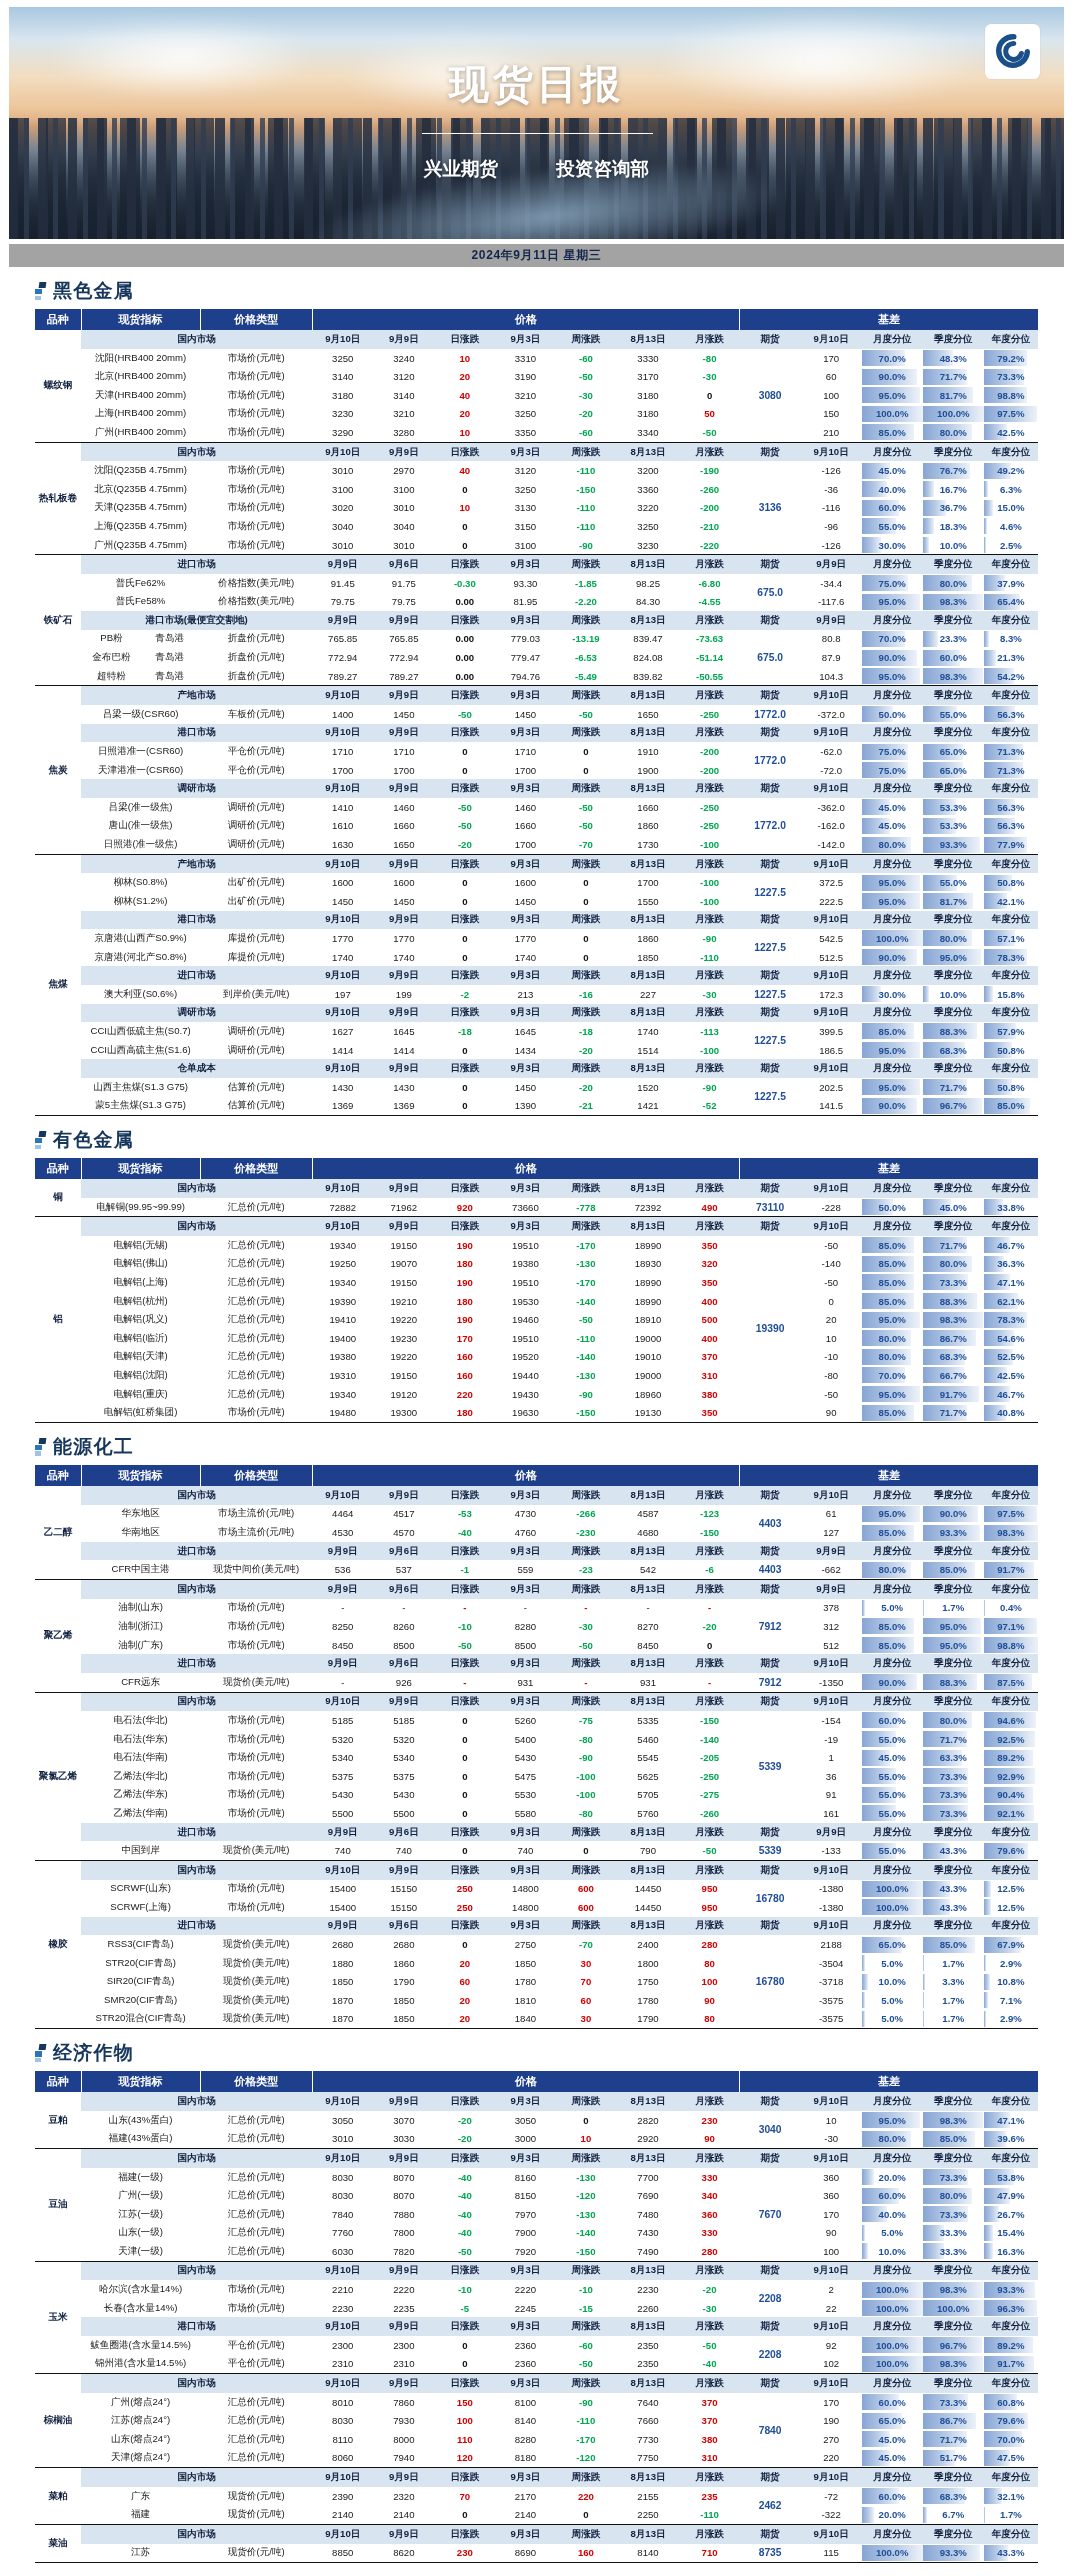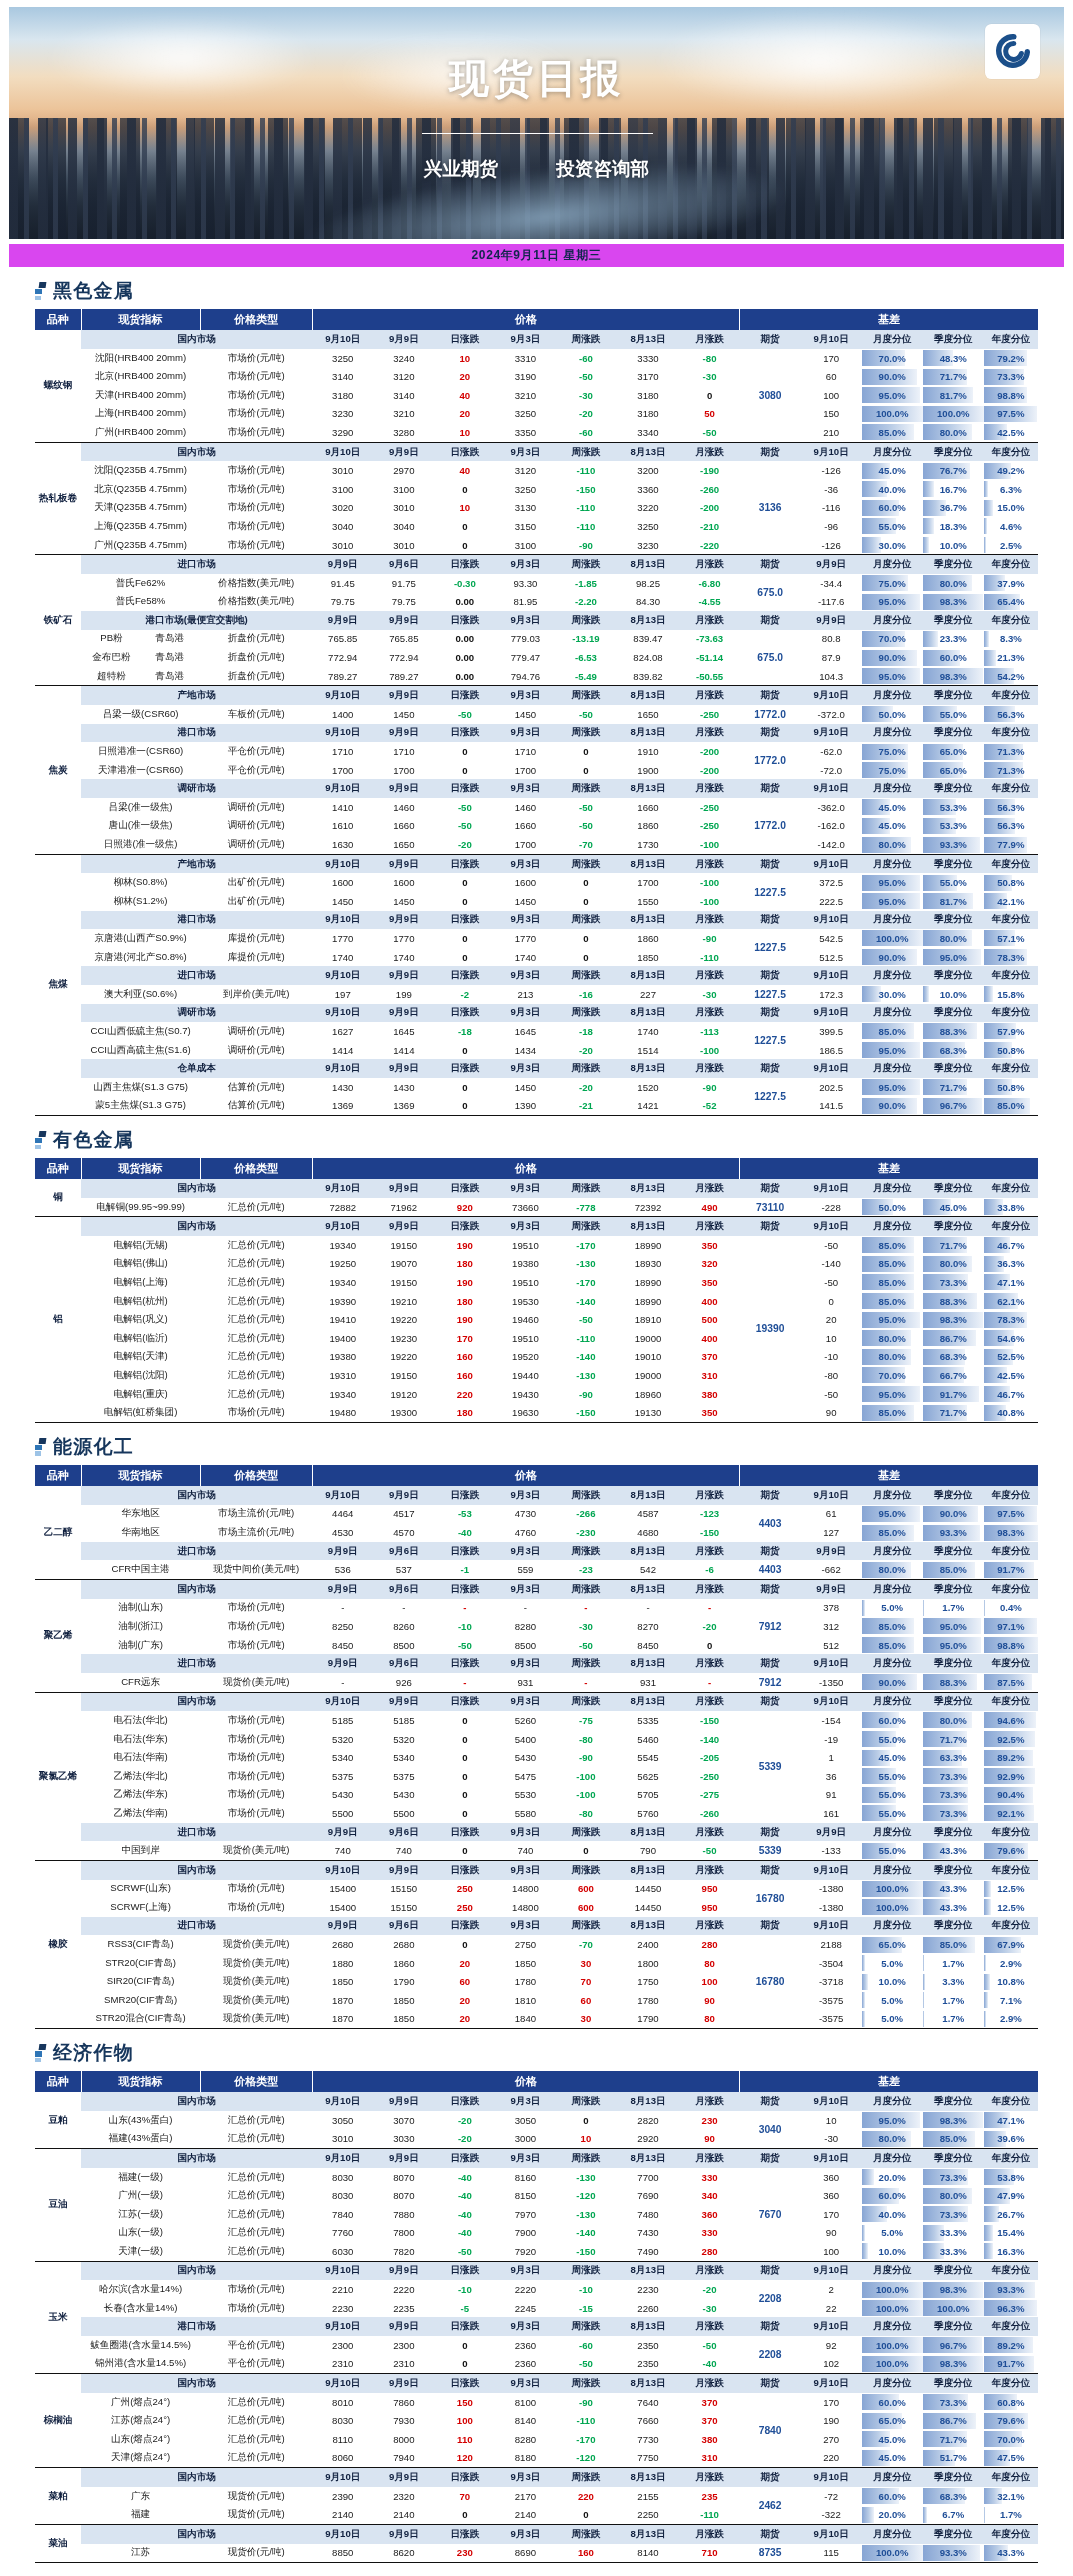--- a/index.html
+++ b/index.html
@@ -13,30 +13,30 @@
   .c1{width:269px;height:77px;left:38px;top:13px;}
   .c2{width:333px;height:96px;right:77px;top:6.4px;}
   .c3{width:231px;height:71px;left:333px;top:32px;opacity:.8;}
   .city{position:absolute;left:0;right:0;bottom:0;height:52%;
     background:
       repeating-linear-gradient(90deg, rgba(35,45,62,.85) 0 9px, rgba(35,45,62,0) 9px 14.7px, rgba(48,60,80,.8) 14.7px 20px, rgba(48,60,80,0) 20px 29.5px),
       repeating-linear-gradient(90deg, rgba(24,33,48,.7) 0 20.5px, rgba(24,33,48,0) 20.5px 37px),
       linear-gradient(180deg, rgba(30,40,55,0) 0%, rgba(30,40,55,.35) 35%, rgba(22,30,42,.95) 100%);}
   .river{position:absolute;left:28%;bottom:-26px;width:46%;height:96px;border-radius:50%;
     transform:rotate(-6deg);background:radial-gradient(closest-side,rgba(140,170,195,.85),rgba(140,170,195,0));filter:blur(3.8px);}
-  .banner h1{position:absolute;top:44px;left:0;right:0;margin:0;text-align:center;
+  .banner h1{position:absolute;top:50px;left:0;right:0;margin:0;text-align:center;
     color:#fff;font-size:40px;letter-spacing:3.8px;font-weight:700;text-shadow:0 1.3px 5.1px rgba(0,0,0,.35);}
   .rule{position:absolute;top:126px;left:50%;width:231px;height:1.3px;margin-left:-115px;background:#fff;}
   .subtitle{position:absolute;top:149px;left:0;right:0;display:flex;justify-content:center;gap:58px;
     color:#fff;font-size:18.6px;font-weight:700;text-shadow:0 1.3px 3.8px rgba(0,0,0,.35);}
   .logo{position:absolute;top:16.7px;right:24px;width:55px;height:55px;background:#fff;border-radius:6.4px;
     display:flex;align-items:center;justify-content:center;box-shadow:0 0 0 0.6px rgba(0,0,0,.05);}
 
   
-  .datebar{margin-top:5.1px;height:23px;background:#d946ef;display:flex;align-items:center;justify-content:center;
+  .datebar{margin-top:5.1px;height:23px;background:#a3a3a3;display:flex;align-items:center;justify-content:center;
     color:#12264d;font-size:12px;font-weight:700;letter-spacing:0.6px;}
 
   
   main{display:block;padding:0 26px;}
   .section{margin-top:11px;}
   .sec-title{display:flex;align-items:center;gap:6.4px;margin:6.4px 0 5.1px 0;}
   .sec-icon{position:relative;width:11.5px;height:19px;flex:0 0 11.5px;}
   .sec-icon i{position:absolute;display:block;}
   .sec-icon .s1{width:7px;height:5.8px;background:#17365d;left:3.8px;top:0.6px;transform:skewX(-8deg);}
   .sec-icon .s2{width:7px;height:5.1px;background:#2e75b6;left:0;top:7.7px;}

